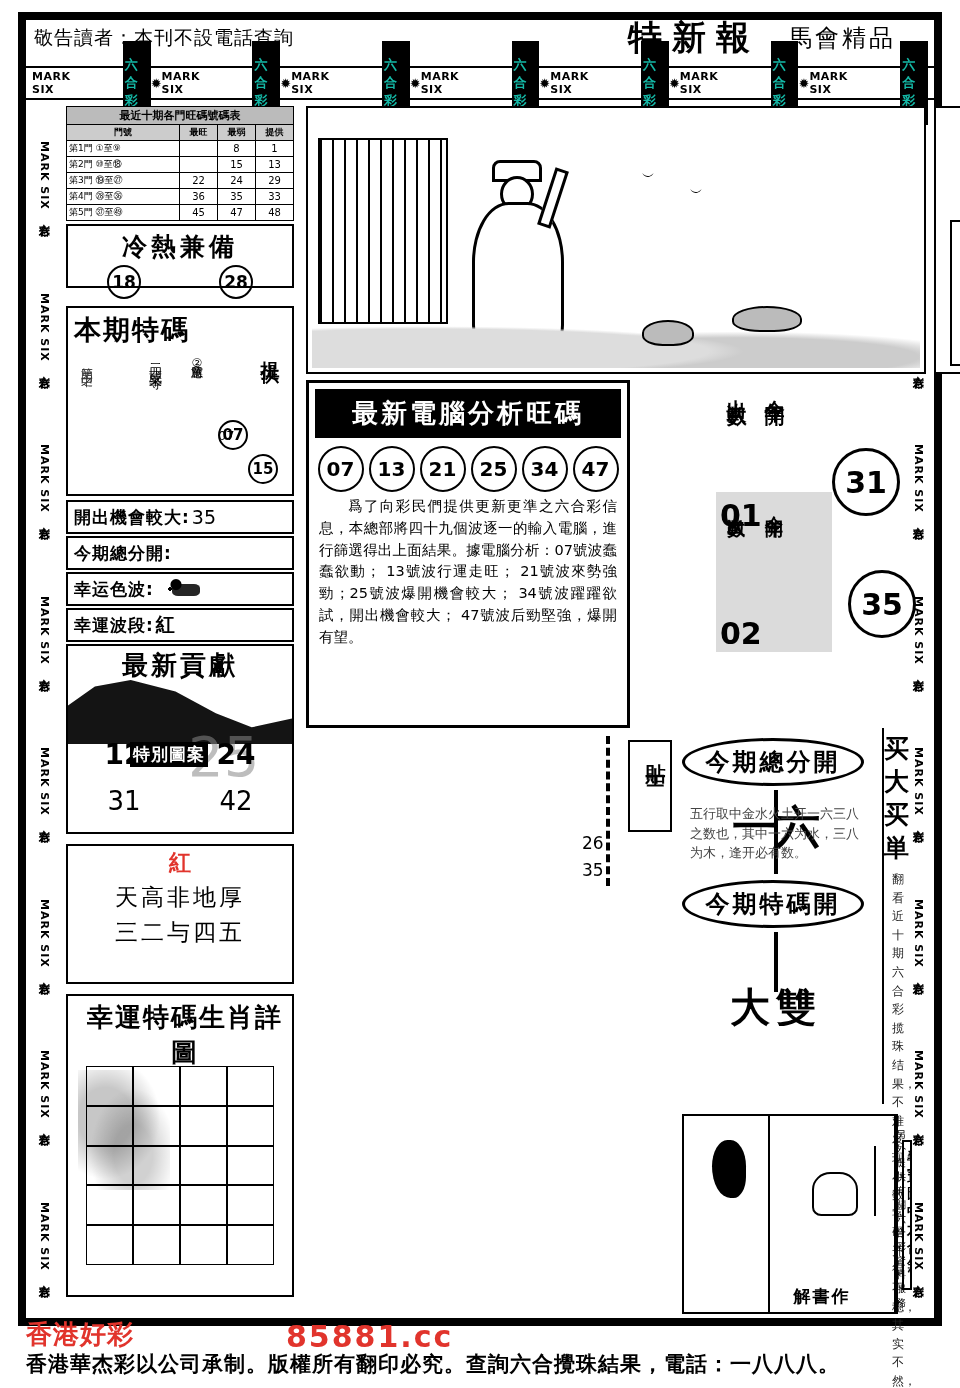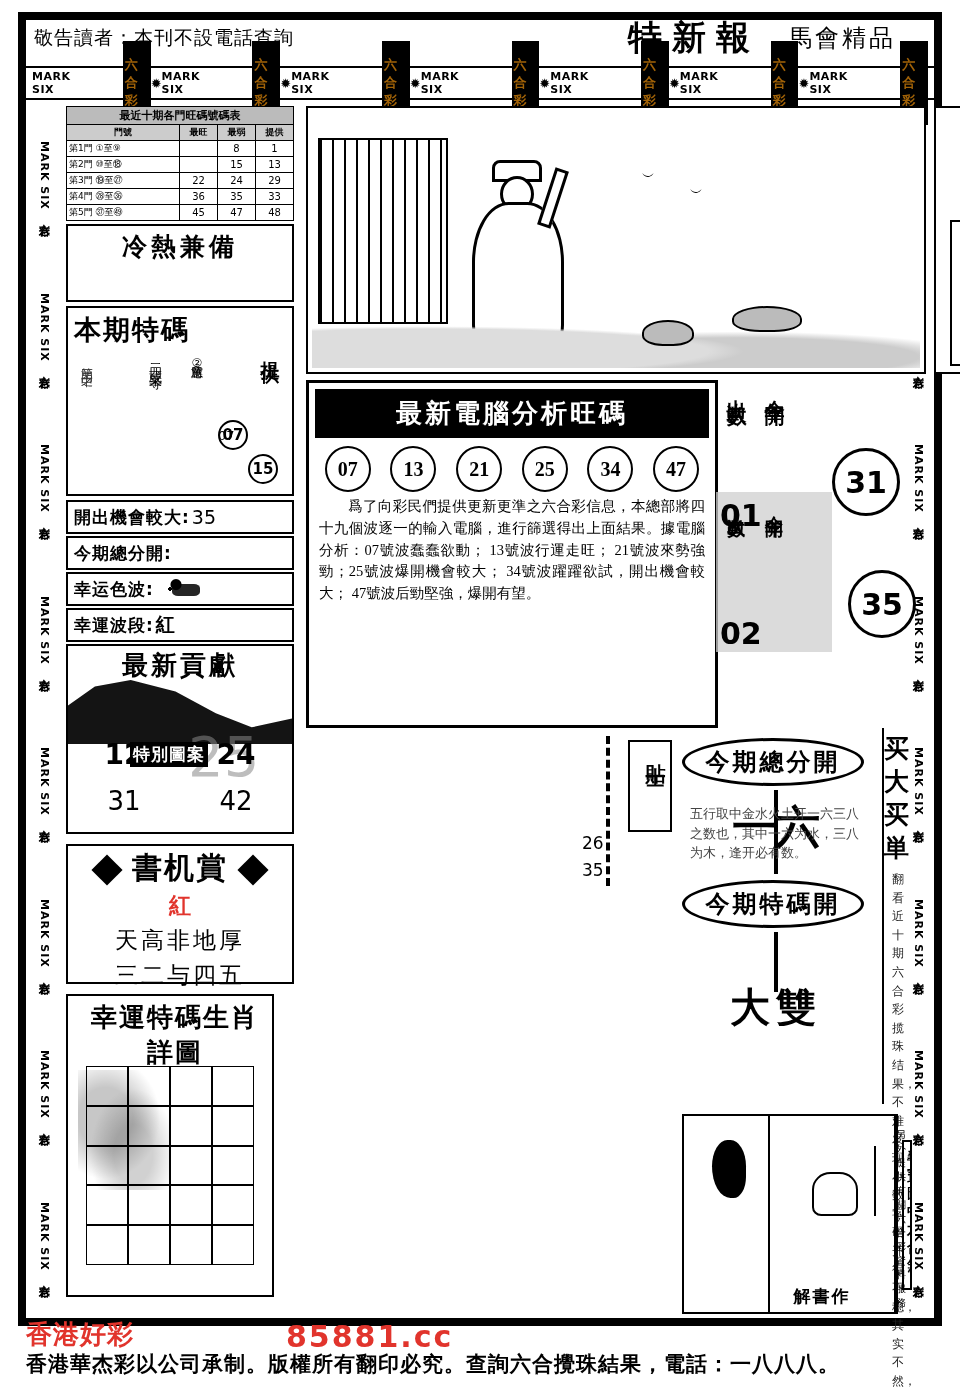--- a/index.html
+++ b/index.html
@@ -51,21 +51,21 @@
     position:absolute; top:66px; left:26px; right:26px; height:34px;
     display:flex; align-items:center; justify-content:space-between;
     border-top:2px solid #000; border-bottom:2px solid #000;
     padding:0 6px; background:#fff;
   }
   .strip .cell {
     display:flex; align-items:center; gap:5px;
     font-size:11px; font-weight:bold; letter-spacing:0.5px;
   }
   .strip .cell .cn {
-    font-size:13px; background:#000; color:#a16207; padding:15px 2px;
+    font-size:13px; background:#000; color:#14b8a6; padding:15px 2px;
     letter-spacing:-1px;
     margin-left:43px;
   }
   .strip .star { font-size:13px; }
 
   
   .rail {
     position:absolute; top:104px; bottom:72px; width:34px;
     display:flex; flex-direction:column; justify-content:space-around;
     align-items:center;
@@ -93,21 +93,21 @@
     font-size:11px; font-weight:bold; background:#bbb; border:1px solid #000;
     border-bottom:none; padding:1px;
   }
   .door-table th, .door-table td {
     border:1px solid #000; text-align:center; padding:1px 0; height:14px;
   }
   .door-table th { background:#ccc; font-size:9px; font-weight:bold; }
   .door-table td.lbl { text-align:left; padding-left:2px; font-size:9px; }
 
   
-  .coldhot { position:absolute; left:4px; top:120px; width:228px; height:78px; }
+  .coldhot { position:absolute; left:4px; top:120px; width:228px; height:64px; }
   .coldhot .hdr { text-align:center; font-size:25px; font-weight:bold; letter-spacing:4px; padding-top:4px; }
   .coldhot .nums { display:flex; justify-content:space-around; margin-top:2px; }
   .circ {
     border:2px solid #000; border-radius:50%;
     width:34px; height:34px; display:flex; align-items:center; justify-content:center;
     font-size:17px; font-weight:bold;
   }
 
   
   .tema { position:absolute; left:4px; top:202px; width:228px; height:190px; }
@@ -179,21 +179,21 @@
     font-size:30px; font-weight:bold; letter-spacing:2px; text-align:center; padding-top:2px;
   }
   .lucky-banner .diamond{
     display:inline-block; width:22px; height:22px; background:#000; transform:rotate(45deg);
     vertical-align:middle; margin:0 2px;
   }
   .lucky-banner .red { text-align:center; font-size:22px; font-weight:bold; margin-top:2px; }
   .lucky-banner .line { text-align:center; font-size:23px; letter-spacing:3px; margin-top:4px;}
 
   
-  .zodiac { position:absolute; left:4px; top:890px; width:208px; bottom:19px;padding-left:10px; }
+  .zodiac { position:absolute; left:4px; top:890px; width:228px; bottom:19px;padding-left:10px; }
   .zodiac .ttl { text-align:center; font-size:26px; font-weight:bold; letter-spacing:2px; padding-top:4px; }
   .zodiac .grid {
     position:absolute; left:18px; top:70px; right:18px; bottom:30px;
     display:grid; grid-template-columns:repeat(4,1fr); grid-template-rows:repeat(5,1fr);
   }
   .zodiac .grid div { border:1px solid #000; }
   .zodiac .smudge {
     position:absolute; left:10px; top:74px; width:92px; height:120px;
     background:
       radial-gradient(ellipse at 30% 40%, rgba(0,0,0,.22) 0 30%, transparent 60%),
@@ -237,21 +237,21 @@
   .hero .bird { position:absolute; font-size:13px; }
 
   .logo { position:absolute; left:628px; top:2px; width:268px; height:268px; }
   .logo .scrap {
     position:absolute; left:14px; top:112px; width:106px; height:146px;
     border:2px solid #000; background:#fff; padding:3px;
     font-size:9px; line-height:1.25; overflow:hidden; writing-mode:vertical-rl;
   }
 
   
-  .analysis { position:absolute; left:0; top:276px; width:412px; height:348px; border:3px solid #000;font-family:Liberation Serif, serif; }
+  .analysis { position:absolute; left:0; top:276px; width:324px; height:348px; border:3px solid #000; }
   .analysis .bar {
     margin:6px; background:#000; color:#fff; text-align:center;
     font-size:26px; font-weight:bold; letter-spacing:3px; padding:4px 0;
     border:3px solid #000;
   }
   .analysis .balls { display:flex; justify-content:space-around; margin:8px 6px 4px; }
   .analysis .ball {
     width:46px; height:46px; border:2px solid #000; border-radius:50%;
     display:flex; align-items:center; justify-content:center;
     font-size:20px; font-weight:bold;
@@ -455,20 +455,24 @@
             <td>45</td>
             <td>47</td>
             <td>48</td>
           </tr>
         </tbody>
           </table>
       </div>
 
       <div class="box coldhot">
         <div class="hdr">冷熱兼備</div>
+        <div class="nums">
+          <div class="circ">18</div>
+          <div class="circ">28</div>
+        </div>
       </div>
 
       <div class="box tema">
         <div class="t">本期特碼</div>
         <div class="provide">提供：</div>
         <div class="scrib">第三門之中</div>
         <div class="scrib2">二四或采等</div>
         <div class="scrib3">應留意②</div>
         <div class="side07">07</div>
         <div class="num-a">
@@ -505,25 +509,20 @@
           <span>24</span>
         </div>
         <div class="special">特別圖案</div>
         <div class="row2">
           <span>31</span>
           <span>42</span>
         </div>
       </div>
 
       <div class="box lucky-banner">
-        <div class="ttl">
-          <span class="diamond"></span>
-          <span>書机賞</span>
-          <span class="diamond"></span>
-        </div>
         <div class="red">紅</div>
         <div class="line">天高非地厚</div>
         <div class="line">三二与四五</div>
       </div>
 
       <div class="box zodiac">
         <div class="ttl">幸運特碼生肖詳圖</div>
         <div class="smudge"></div>
         <div class="grid">
           <div></div>

